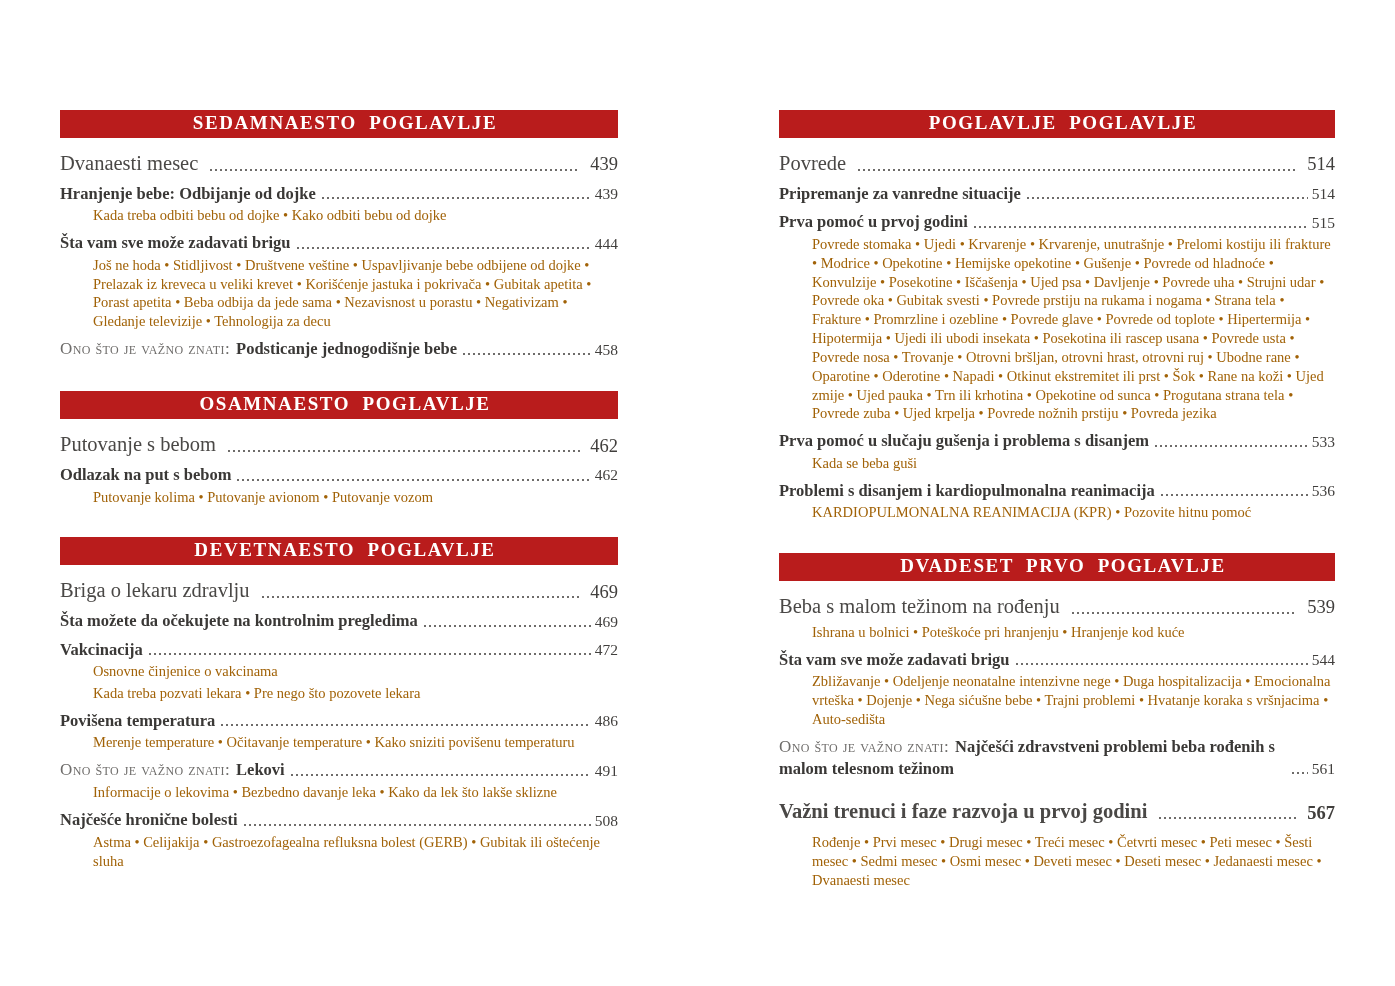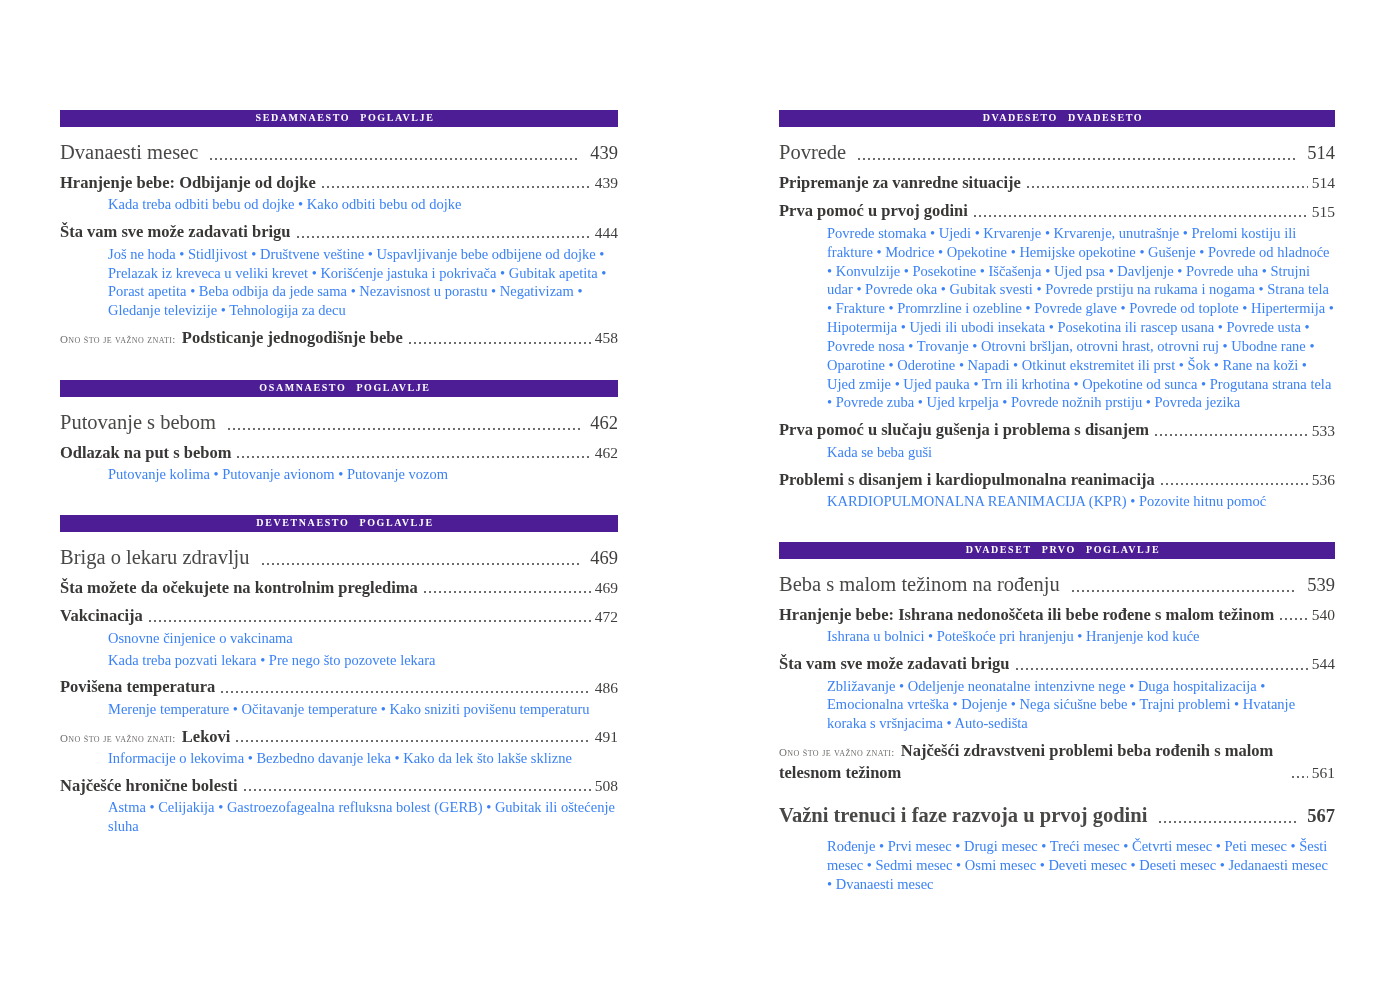--- a/index.html
+++ b/index.html
@@ -10,56 +10,56 @@
     color: #413f3d;
   }
   .sheet { position: relative; width: 1395px; height: 986px; overflow: hidden; background: #ffffff; }
   .col { position: absolute; top: 110px; }
   .col-left  { left: 60px;  width: 558px; }
   .col-right { left: 779px; width: 556px; }
 
   .section + .section { margin-top: 31px; }
 
   .chapter-bar {
-    background: #4c1d95;
+    background: #b91c1c;
     color: #ffffff;
     text-align: center;
     font-weight: bold;
-    font-size: 10px;
+    font-size: 19px;
     letter-spacing: 1.6px;
     word-spacing: 6px;
     padding: 2px 0 4px 12px;
     margin-bottom: 13px;
   }
 
   .row { display: flex; align-items: flex-end; }
   .t { flex: 0 1 auto; }
 
   .l1 { font-size: 20.5px; line-height: 1.22; color: #4a4846; margin-top: 12px; margin-bottom: 4px; gap: 6px; }
   .l1 .pg { font-size: 18.5px; color: #413f3d; }
 
   .l2 { font-size: 16.5px; font-weight: bold; line-height: 1.3; color: #3a3836; margin-top: 7px; }
   .l2 .pg { font-weight: normal; font-size: 15.5px; color: #413f3d; }
 
   .prefix {
     font-weight: normal;
     font-variant: small-caps;
-    font-size: 11px;
+    font-size: 17px;
     letter-spacing: 0.4px;
     color: #6f6d6b;
     margin-right: 6px;
   }
 
   .sub {
-    margin-left: 48px;
+    margin-left: 33px;
     margin-top: 2px;
     margin-bottom: 3px;
     font-size: 14.5px;
     line-height: 1.3;
-    color: #3b82f6;
+    color: #a16207;
   }
 
   .leader {
     flex: 1 1 auto;
     min-width: 16px;
     height: 2px;
     margin: 0 4px 5px 6px;
     background-image: radial-gradient(circle at 1px 1px, #6e6c6a 1px, transparent 1.35px);
     background-size: 5px 2px;
     background-repeat: repeat-x;
@@ -169,21 +169,21 @@
         <span class="pg">508</span>
       </div>
       <div class="sub">Astma • Celijakija • Gastroezofagealna refluksna bolest (GERB) • Gubitak ili oštećenje sluha</div>
     </div>
 
   </div>
 
   <div class="col col-right">
 
     <div class="section">
-      <div class="chapter-bar">DVADESETO DVADESETO</div>
+      <div class="chapter-bar">POGLAVLJE POGLAVLJE</div>
 
       <div class="row l1">
         <span class="t">Povrede</span>
         <span class="leader"></span>
         <span class="pg">514</span>
       </div>
 
       <div class="row l2">
         <span class="t">Pripremanje za vanredne situacije</span>
         <span class="leader"></span>
@@ -214,25 +214,20 @@
 
     <div class="section">
       <div class="chapter-bar">DVADESET PRVO POGLAVLJE</div>
 
       <div class="row l1">
         <span class="t">Beba s malom težinom na rođenju</span>
         <span class="leader"></span>
         <span class="pg">539</span>
       </div>
 
-      <div class="row l2">
-        <span class="t">Hranjenje bebe: Ishrana nedonoščeta ili bebe rođene s malom težinom</span>
-        <span class="leader"></span>
-        <span class="pg">540</span>
-      </div>
       <div class="sub">Ishrana u bolnici • Poteškoće pri hranjenju • Hranjenje kod kuće</div>
 
       <div class="row l2">
         <span class="t">Šta vam sve može zadavati brigu</span>
         <span class="leader"></span>
         <span class="pg">544</span>
       </div>
       <div class="sub">Zbližavanje • Odeljenje neonatalne intenzivne nege • Duga hospitalizacija • Emocionalna vrteška • Dojenje • Nega sićušne bebe • Trajni problemi • Hvatanje koraka s vršnjacima • Auto-sedišta</div>
 
       <div class="row l2">

